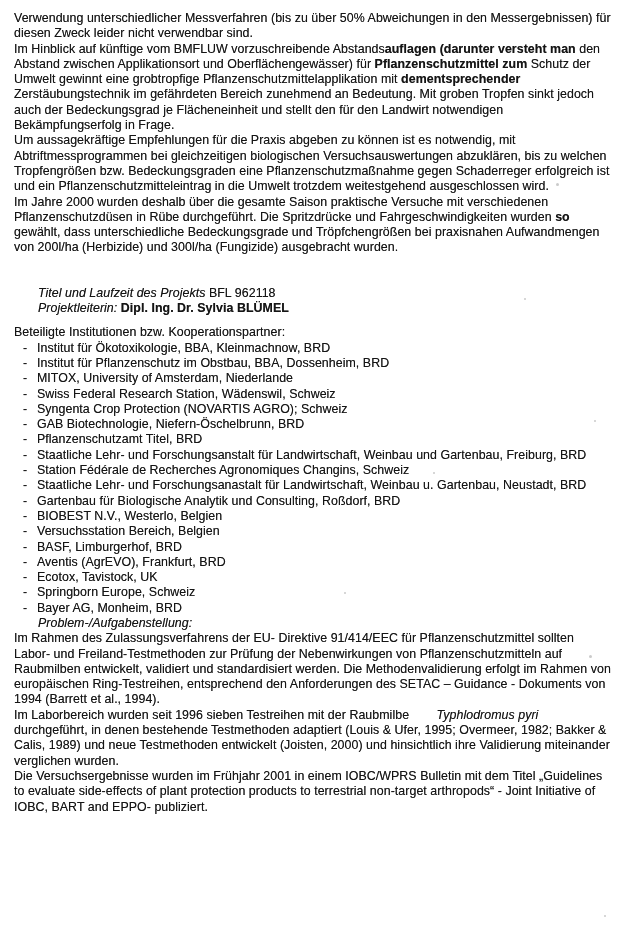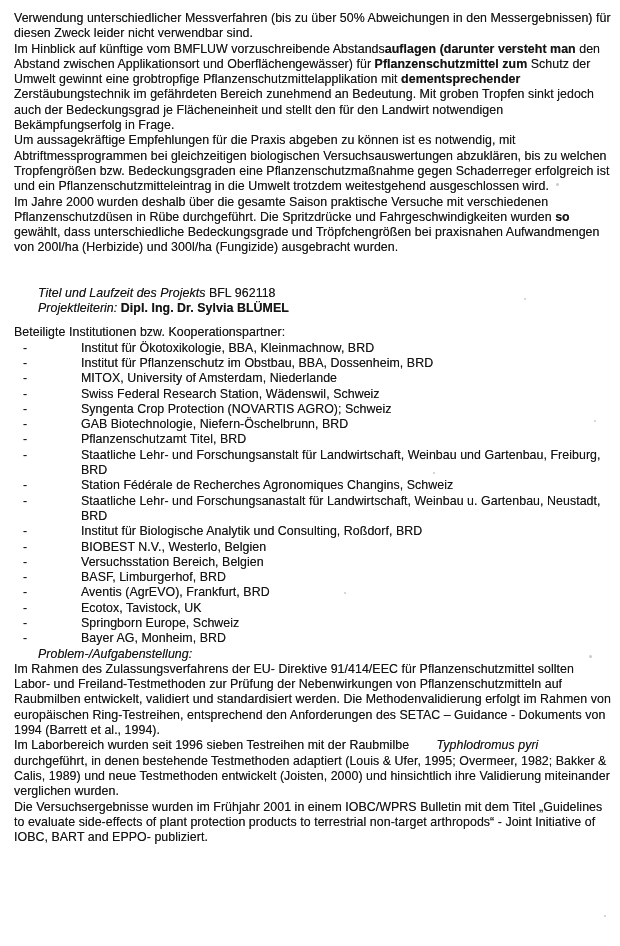--- a/index.html
+++ b/index.html
@@ -22,21 +22,21 @@
     font-size: 12.4px;
     line-height: 15.3px;
     text-shadow: 0 0 0.45px rgba(0,0,0,0.55);
     letter-spacing: 0.05px;
   }
   .para { margin: 0; }
   .b { font-weight: bold; }
   .i { font-style: italic; margin-left: 24px; }
   .bullet { display: flex; margin: 0; }
   .dash { flex: 0 0 23px; padding-left: 9px; box-sizing: border-box; }
-  .btxt { flex: 1; margin-left: 44px; }
+  .btxt { flex: 1; }
   .spacer-lg { height: 30px; }
   .spacer-sm { height: 9px; }
   .speck {
     position: absolute;
     background: #8a8a8a;
     border-radius: 50%;
     opacity: 0.45;
   }
 </style>
 </head>
@@ -88,21 +88,21 @@
       <div class="bullet">
         <span class="dash">-</span>
         <span class="btxt"><span>Station Fédérale de Recherches Agronomiques Changins, Schweiz</span></span>
       </div>
       <div class="bullet">
         <span class="dash">-</span>
         <span class="btxt"><span>Staatliche Lehr- und Forschungsanastalt für Landwirtschaft, Weinbau u. Gartenbau, Neustadt, BRD</span></span>
       </div>
       <div class="bullet">
         <span class="dash">-</span>
-        <span class="btxt"><span>Institut für Biologische Analytik und Consulting, Roßdorf, BRD</span></span>
+        <span class="btxt"><span>Gartenbau für Biologische Analytik und Consulting, Roßdorf, BRD</span></span>
       </div>
       <div class="bullet">
         <span class="dash">-</span>
         <span class="btxt"><span>BIOBEST N.V., Westerlo, Belgien</span></span>
       </div>
       <div class="bullet">
         <span class="dash">-</span>
         <span class="btxt"><span>Versuchsstation Bereich, Belgien</span></span>
       </div>
       <div class="bullet">

